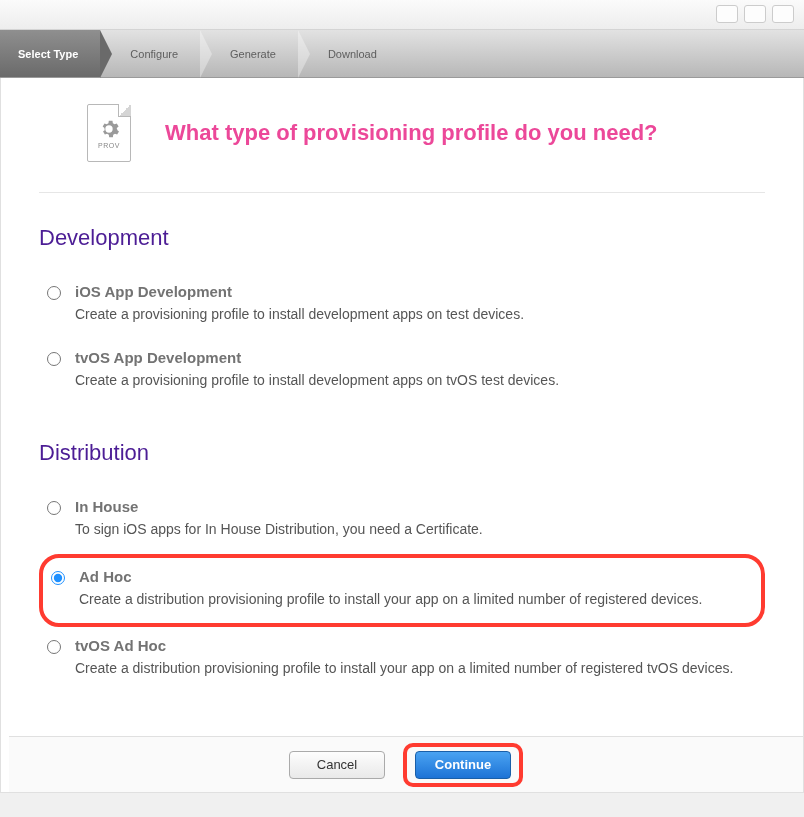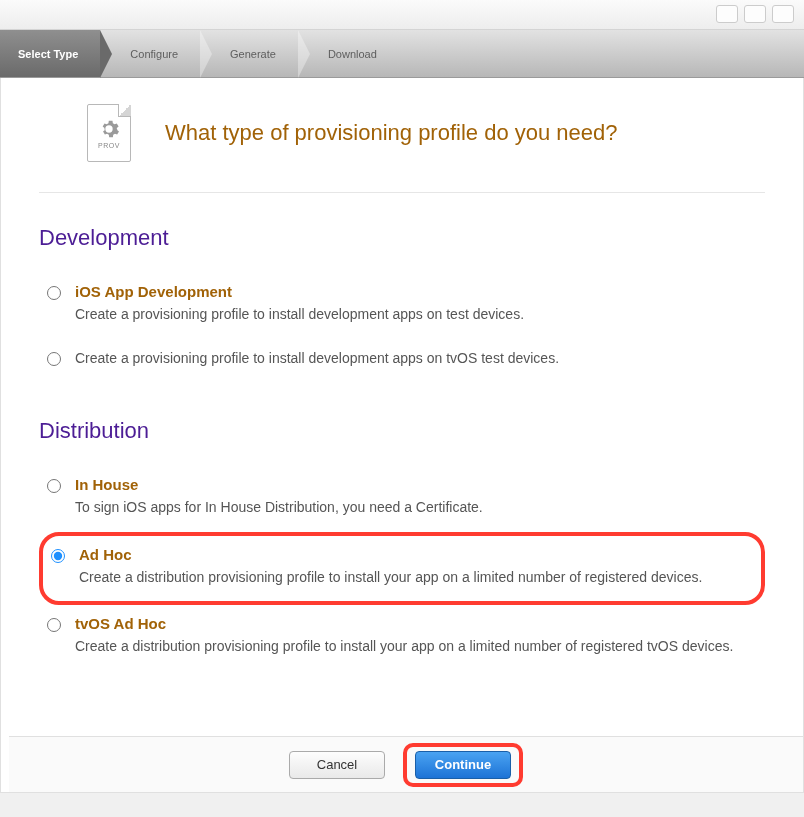--- a/index.html
+++ b/index.html
@@ -111,22 +111,22 @@
   width: 22px; height: 22px;
 }
 .gear svg { display: block; }
 .prov-label {
   font-size: 7px;
   color: #888;
   letter-spacing: 0.5px;
 }
 .header-title {
   font-size: 22px;
-  font-weight: 400;
-  color: #a16207;
+  font-weight: 700;
+  color: #ec4899;
 }
 .section {
   padding: 32px 38px 4px 38px;
 }
 .section-title {
   font-size: 22px;
   font-weight: 300;
   color: #4c1d95;
   margin-bottom: 22px;
 }
@@ -139,21 +139,21 @@
 .option input[type=radio] {
   margin-top: 3px;
   width: 14px;
   height: 14px;
   accent-color: #1e90ff;
 }
 .opt-body { flex: 1; }
 .opt-title {
   font-size: 15px;
   font-weight: 600;
-  color: #a16207;
+  color: #737373;
   margin-bottom: 5px;
 }
 .opt-desc {
   font-size: 14px;
   color: #555;
   line-height: 1.4;
 }
 .highlight {
   border: 4px solid #ff3b30;
   border-radius: 20px;
@@ -247,20 +247,21 @@
       <input type="radio" name="ptype" style="">
       <div class="opt-body">
         <div class="opt-title">iOS App Development</div>
         <div class="opt-desc">Create a provisioning profile to install development apps on test devices.</div>
       </div>
     </label>
 
     <label class="option">
       <input type="radio" name="ptype" style="">
       <div class="opt-body">
+        <div class="opt-title">tvOS App Development</div>
         <div class="opt-desc">Create a provisioning profile to install development apps on tvOS test devices.</div>
       </div>
     </label>
   </div>
 
   <div class="section">
     <div class="section-title">Distribution</div>
 
     <label class="option">
       <input type="radio" name="ptype" style="">

